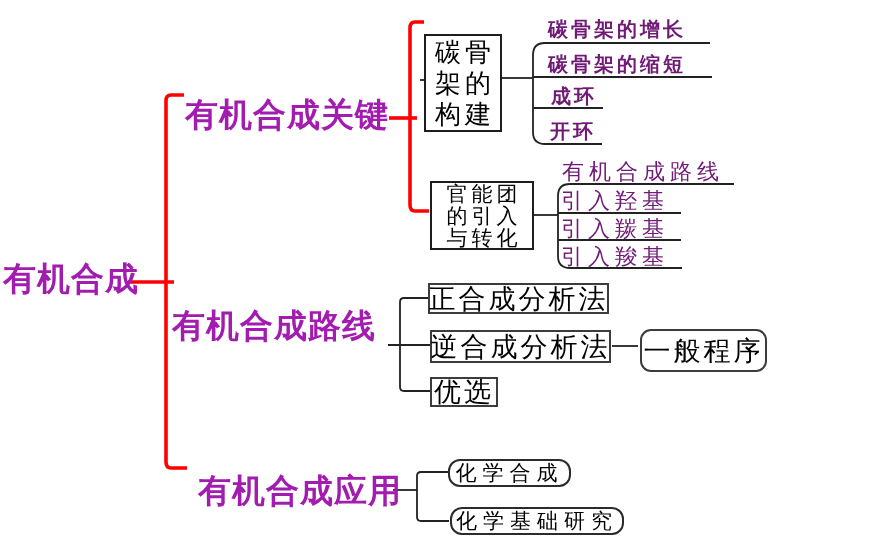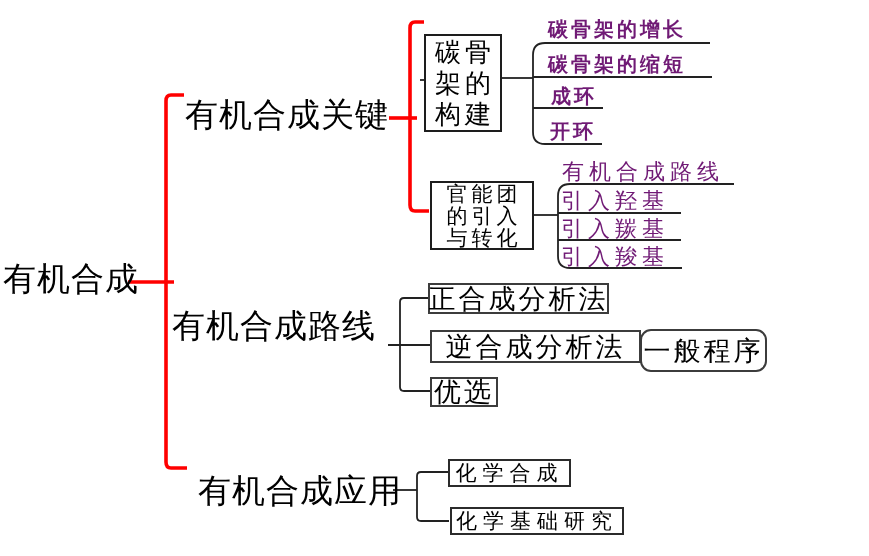--- a/index.html
+++ b/index.html
@@ -2,32 +2,32 @@
 <html style="--branch: #ff0000; --tree: #222222;"><head>
 <meta charset="utf-8">
 <style>
   html,body{margin:0;padding:0;background:#fff;}
   .canvas{
     position:relative;width:869px;height:556px;background:#fff;
     overflow:hidden;font-family:"Liberation Sans",sans-serif;
   }
   .canvas svg{position:absolute;left:0;top:0;}
   .lbl{
-    position:absolute;font-weight:normal;color:#000000;font-size:33px;
+    position:absolute;font-weight:bold;color:#a21caf;font-size:33px;
     line-height:36px;white-space:nowrap;letter-spacing:1px;
     font-family:"Liberation Sans",sans-serif;
   }
   .nbox{
     position:absolute;box-sizing:border-box;border:2px solid #1d1d1d;
     display:flex;flex-direction:column;align-items:center;justify-content:center;
     color:#000;font-family:"Liberation Serif",serif;background:#fff;
   }
   .nbox.multi{letter-spacing:4px;text-indent:4px;}
   .nbox.mid{border-color:#3c3c3c;font-size:27px;letter-spacing:3px;white-space:nowrap;}
-  .nbox.bot{border-color:#2b2b2b;font-size:21px;letter-spacing:6px;white-space:nowrap;}
+  .nbox.bot{border-color:#2b2b2b;font-size:21px;letter-spacing:6px;white-space:nowrap;border-radius:12px;}
   .leaf{
     position:absolute;color:#701a75;white-space:nowrap;
     font-family:"Liberation Serif",serif;
   }
   .leaf.g1{font-size:20px;font-weight:600;letter-spacing:3px;}
   .leaf.g2{font-size:22px;font-weight:500;letter-spacing:5px;}
 </style>
 </head>
 <body>
 
@@ -86,20 +86,20 @@
     <div>的引入</div>
     <div>与转化</div>
   </div>
 
   <div class="leaf g2" style="left:562px;top:157px;">有机合成路线</div>
   <div class="leaf g2" style="left:561px;top:186px;">引入羟基</div>
   <div class="leaf g2" style="left:561px;top:214px;">引入羰基</div>
   <div class="leaf g2" style="left:561px;top:242px;">引入羧基</div>
 
   <div class="nbox mid" style="left:428px;top:283px;width:181px;height:31px;">正合成分析法</div>
-  <div class="nbox mid" style="left:430px;top:330px;width:211px;height:33px;">逆合成分析法</div>
+  <div class="nbox mid" style="left:430px;top:330px;width:181px;height:33px;">逆合成分析法</div>
   <div class="nbox mid" style="left:640px;top:329px;width:127px;height:43px;border-radius:11px;">一般程序</div>
   <div class="nbox mid" style="left:430px;top:377px;width:68px;height:30px;">优选</div>
 
   <div class="nbox bot" style="left:448px;top:459px;width:123px;height:28px;">化学合成</div>
   <div class="nbox bot" style="left:450px;top:507px;width:174px;height:28px;">化学基础研究</div>
 
 </div>
 
 </body></html>

